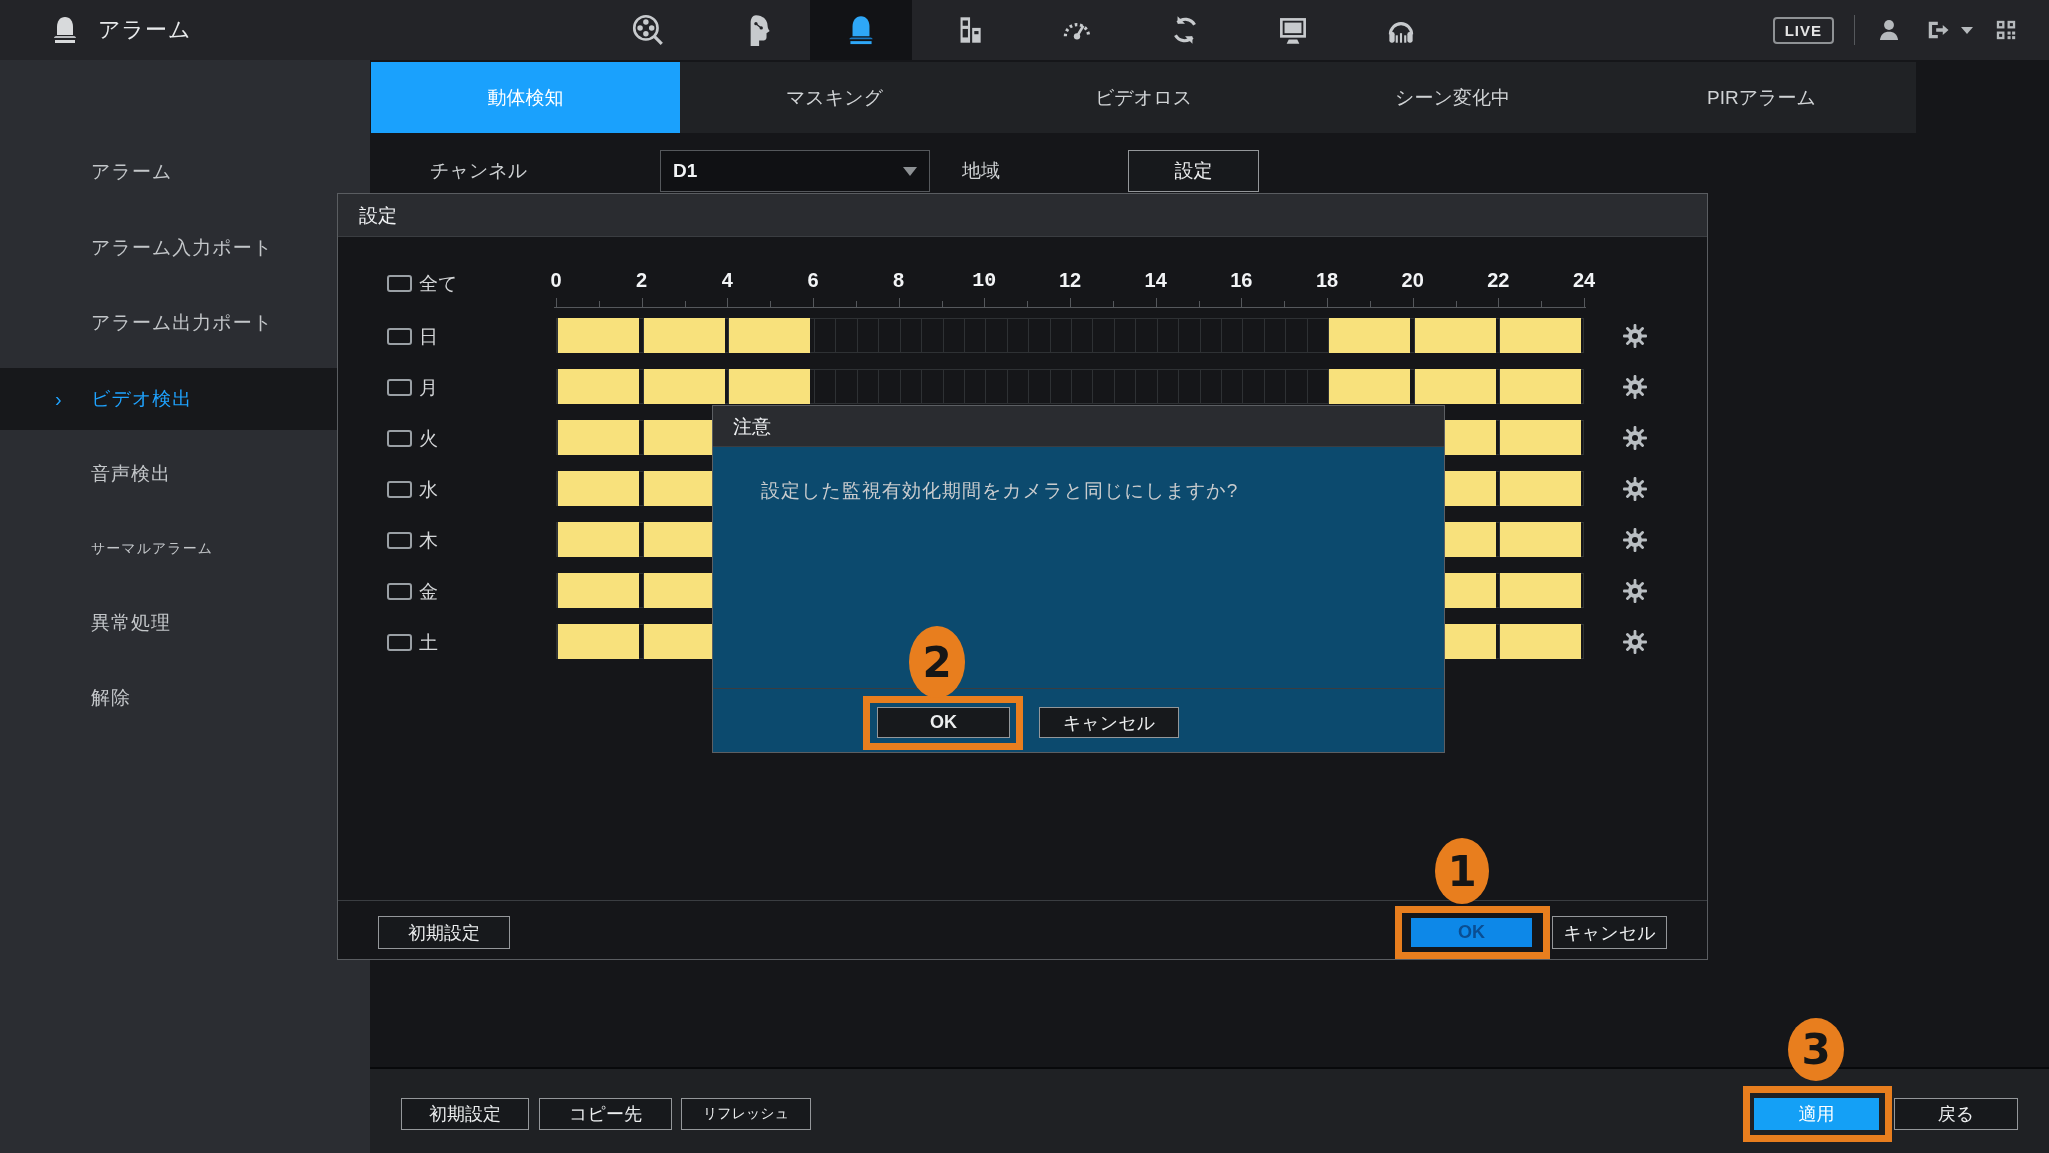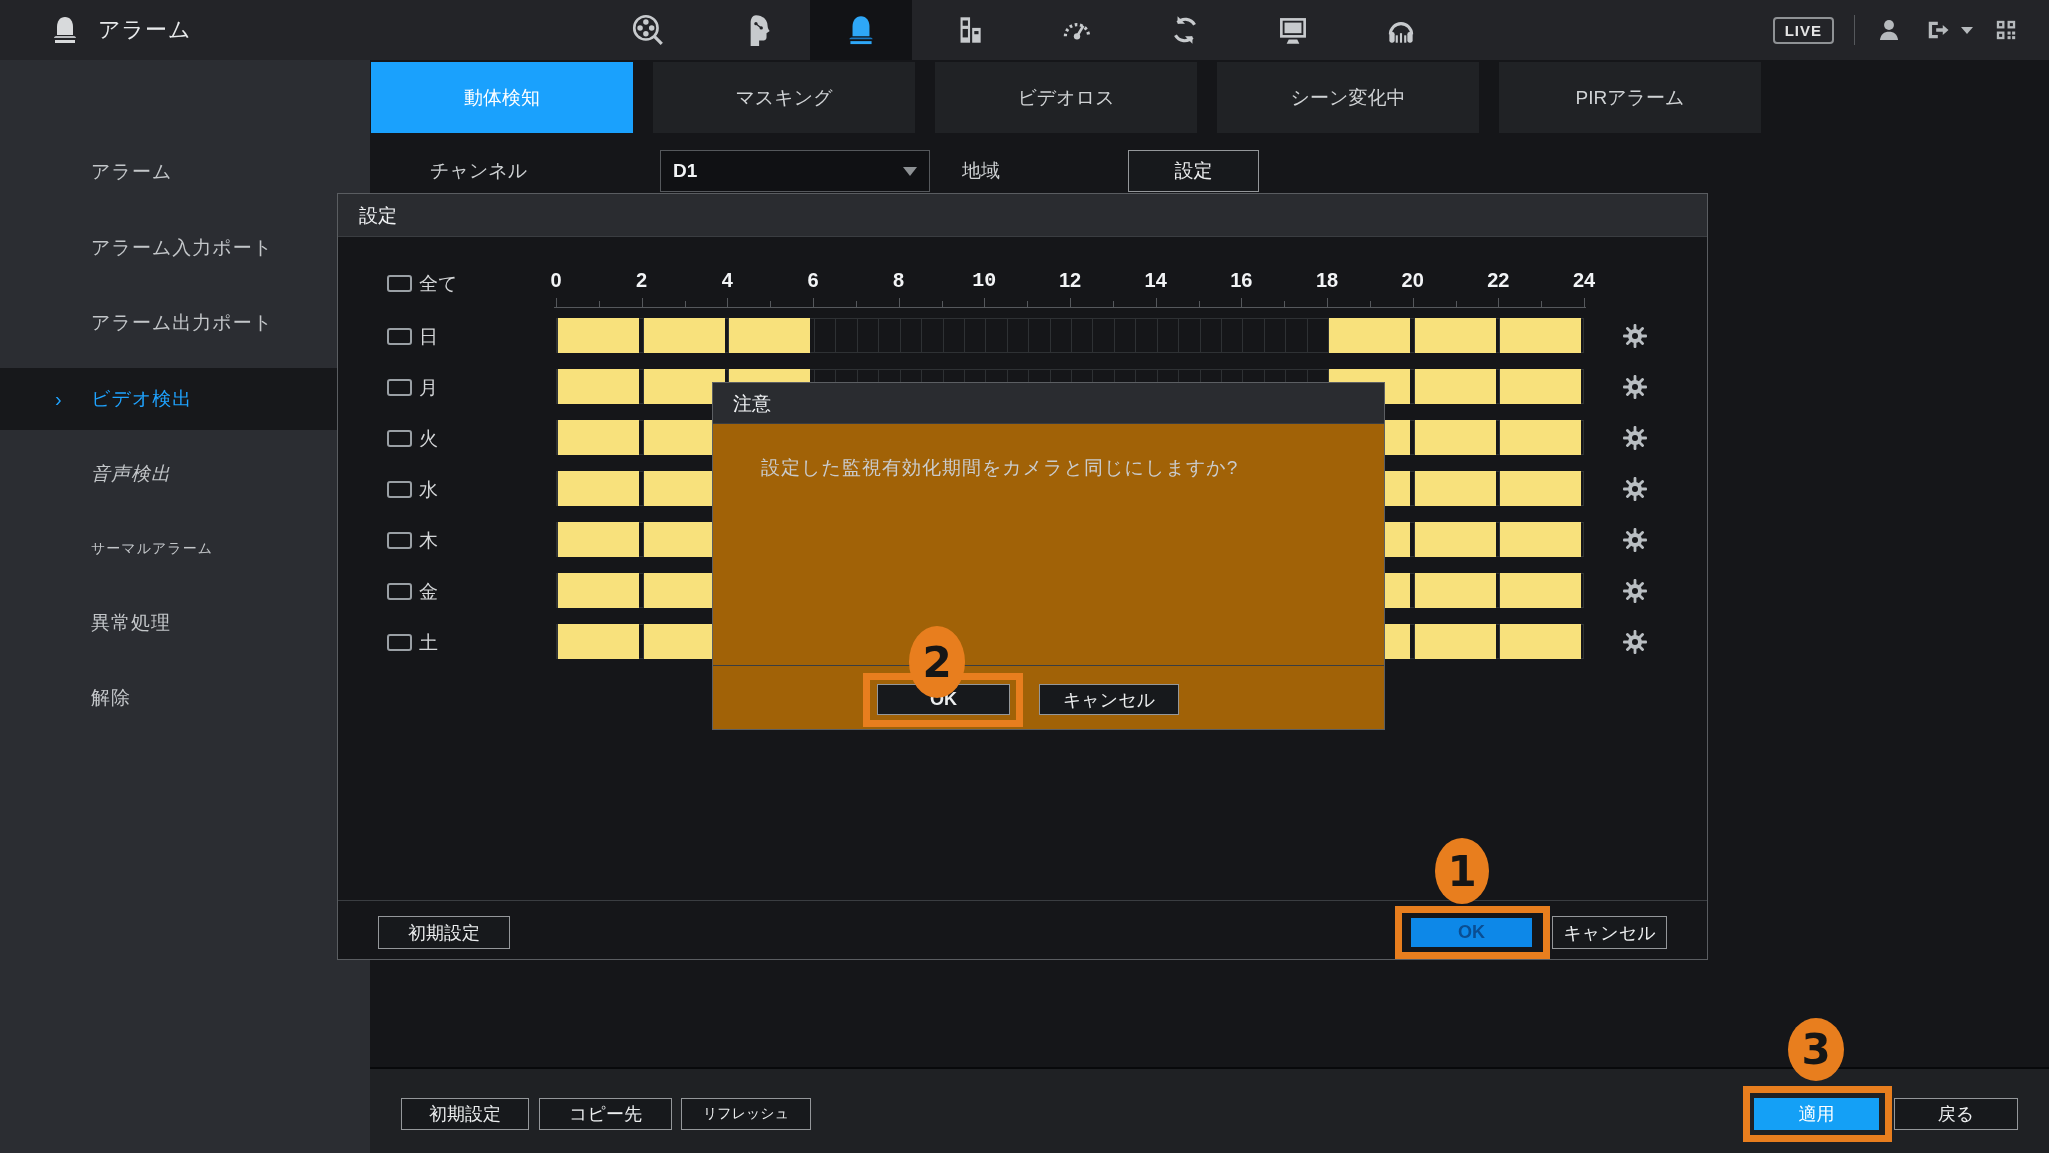--- a/index.html
+++ b/index.html
@@ -24,21 +24,21 @@
   .side-item{position:absolute;left:0;width:370px;height:62px;display:flex;align-items:center;cursor:pointer;}
   .side-item .lbl{margin-left:91px;font-size:19px;color:#c3c6c9;letter-spacing:1px;}
   .side-item.small .lbl{font-size:14px;}
   .side-item.active{background:#17181b;}
   .side-item.active .lbl{color:#1fa3ff;}
   .side-item .arrow{position:absolute;left:55px;color:#1fa3ff;font-size:20px;display:none;}
   .side-item.active .arrow{display:block;}
 
   
   #tabs{left:371px;top:62px;height:71px;z-index:2;display:flex;position:absolute;}
-  .tab{width:262px;height:71px;margin-right:20px;background:#202225;color:#d0d3d5;
+  .tab{width:309px;height:71px;margin-right:0;background:#202225;color:#d0d3d5;
        display:flex;align-items:center;justify-content:center;font-size:19px;cursor:pointer;}
   .tab.active{background:#1aa1fd;color:#ffffff;}
 
   
   .ch-label{position:absolute;top:158px;font-size:19px;color:#cdd0d2;}
   #channel-select{left:660px;top:150px;width:268px;height:40px;background:#101114;
       border:1px solid #55585c;display:flex;align-items:center;cursor:pointer;z-index:2;}
   #channel-select .val{margin-left:12px;font-size:19px;font-weight:bold;color:#f2f4f6;}
   #channel-select .dd{position:absolute;right:12px;width:0;height:0;border-left:7px solid transparent;
       border-right:7px solid transparent;border-top:9px solid #8d9194;}
@@ -60,21 +60,21 @@
       background-image:repeating-linear-gradient(90deg,#2e3134 0 1px,transparent 1px 21.4167px);}
   .yellow-seg{position:absolute;top:0;height:35px;background:#f8e17c;}
   .gear-btn{position:absolute;width:24px;height:24px;cursor:pointer;}
   #dialog-separator{position:absolute;left:0;width:100%;height:1px;background:#3a3d41;}
   .btn{position:absolute;border:1px solid #94979a;background:#17191c;color:#eceeef;font-size:18px;
        display:flex;align-items:center;justify-content:center;cursor:pointer;box-sizing:border-box;}
   .btn.blue{background:#0d88e8;border:none;color:#0a4e92;font-weight:bold;}
   .orange-box{position:absolute;border:7px solid #e87e1e;background:transparent;box-sizing:border-box;z-index:25;pointer-events:none;}
 
   
-  #modal{left:712px;top:382px;width:673px;height:348px;background:#a16207;border:1px solid #5c5f63;
+  #modal{left:712px;top:405px;width:733px;height:348px;background:#0c4a6e;border:1px solid #5c5f63;
          box-sizing:border-box;z-index:20;}
   #modal-titlebar{position:absolute;left:0;top:0;width:100%;height:40px;background:#2a2c30;border-bottom:1px solid #3a3d41;}
   #modal-title{position:absolute;left:20px;top:8px;font-size:19px;color:#f0f2f4;}
   #modal-message{position:absolute;left:48px;top:72px;font-size:19px;color:#caccce;letter-spacing:1px;}
   #modal-separator{position:absolute;left:0;top:282px;width:100%;height:1px;background:#3a3d41;}
 
   
   #bottom-strip{left:370px;top:1067px;width:1679px;height:86px;background:#1f2124;border-top:2px solid #08090b;z-index:3;}
   #apply-btn{font-weight:normal;background:#14a0f6;color:#ffffff;border:none;}
 
@@ -214,21 +214,21 @@
     <div class="side-item" style="top: 157px;">
       <span class="lbl">アラーム入力ポート</span>
     </div>
     <div class="side-item" style="top: 232px;">
       <span class="lbl">アラーム出力ポート</span>
     </div>
     <div class="side-item active" style="top: 308px;">
       <span class="arrow">›</span>
       <span class="lbl">ビデオ検出</span>
     </div>
-    <div class="side-item" style="top: 383px; font-style: italic;">
+    <div class="side-item" style="top: 383px;">
       <span class="lbl">音声検出</span>
     </div>
     <div class="side-item small" style="top: 458px;">
       <span class="lbl">サーマルアラーム</span>
     </div>
     <div class="side-item" style="top: 532px;">
       <span class="lbl">異常処理</span>
     </div>
     <div class="side-item" style="top: 607px;">
       <span class="lbl">解除</span>

